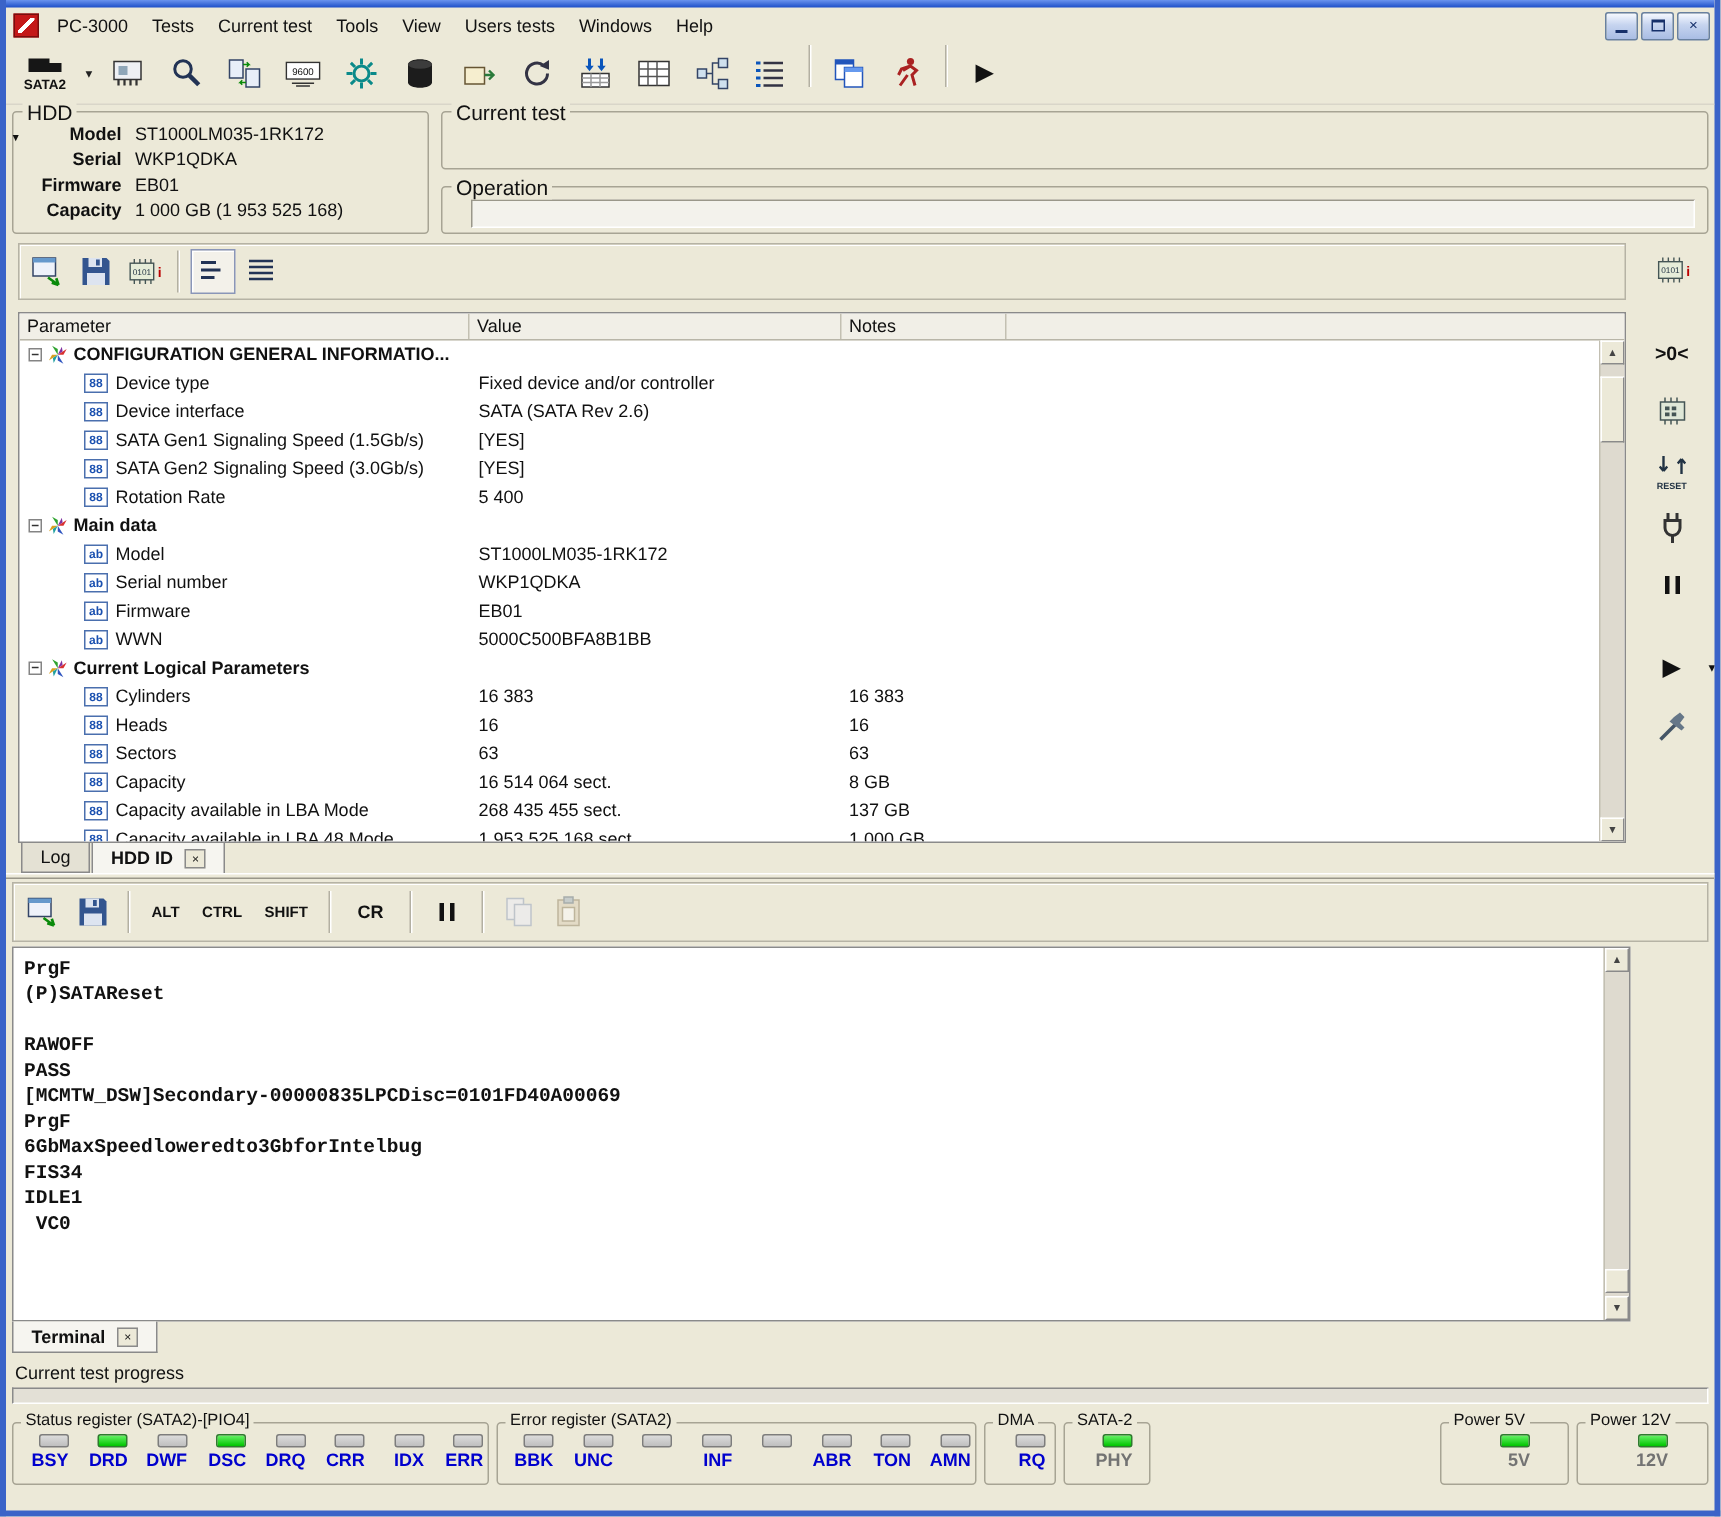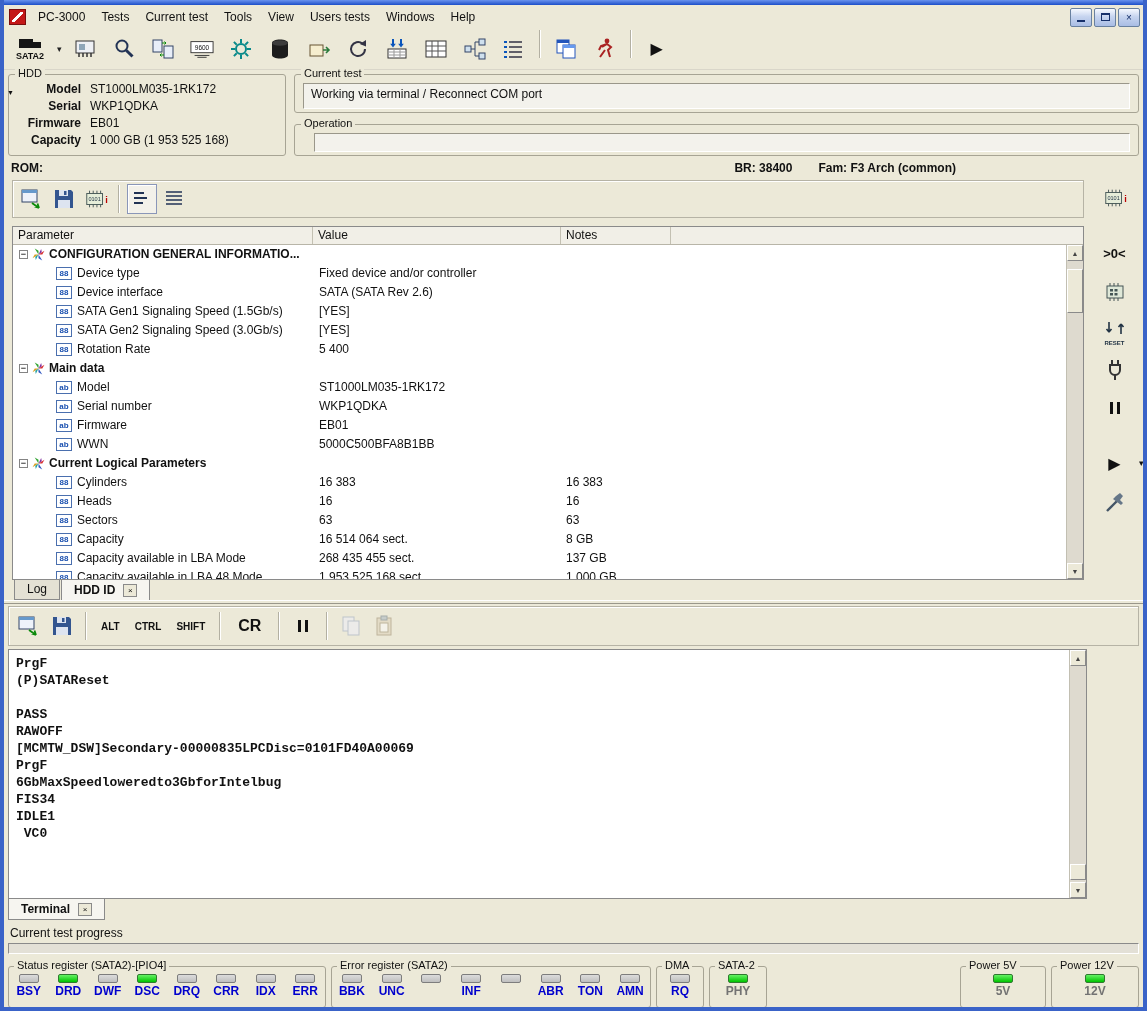--- a/index.html
+++ b/index.html
@@ -37,21 +37,21 @@
   .ic { width:24px; height:24px; }
   .sata-btn { min-width:46px; }
   .sata-label { font-size:9px; font-weight:bold; margin-top:1px; }
   .dd-arrow { font-size:9px; color:#222; padding:0 3px; align-self:center; }
   .tsep { width:2px; height:28px; border-left:1px solid #b3b0a2; border-right:1px solid #fff; margin:0 5px; }
   .play-glyph { font-size:16px; color:#111; line-height:1; }
 
   
   .info-row { display:flex; gap:8px; padding:4px 4px 2px; height:88px; flex:none; }
   .groupbox { border:1px solid #a7a494; border-radius:3px; position:relative; padding:8px 8px 3px; }
-  .gtitle { position:absolute; top:-8px; left:6px; background:#ece9d8; padding:0 3px; font-size:11px; }
+  .gtitle { position:absolute; top:-8px; left:6px; background:#ece9d8; padding:0 3px; font-size:14px; }
   .hdd-box { width:278px; flex:none; padding-top:6px; }
   .hdd-arrow { position:absolute; left:-2px; top:14px; font-size:7px; color:#111; }
   .hdd-row { display:flex; height:17px; line-height:17px; }
   .hdd-label { width:64px; text-align:right; font-weight:bold; margin-right:9px; flex:none; }
   .right-col { flex:1; display:flex; flex-direction:column; gap:11px; }
   .ct-box { height:40px; }
   .op-box { height:33px;padding-left:19px; }
   .inset { border:1px solid; border-color:#9a978a #fff #fff #9a978a; background:#f3f2ec;
     height:100%; padding:3px 7px; overflow:hidden; }
 
@@ -114,42 +114,42 @@
   .rbtn .rst { font-size:6px; font-weight:bold; color:#234; line-height:1; }
   .rbtn.txt span.zero { font-size:13px; font-weight:bold; color:#111; }
   .rbtn .dd-side { position:absolute; right:-12px; top:10px; font-size:9px; }
   .pbar { display:inline-block; width:3px; height:12px; background:#111; margin:0 2px; }
 
   
   .term-toolbar { height:40px; display:flex; align-items:center; gap:3px; padding:0 5px;
     border:1px solid #b6b3a5; box-shadow:inset 1px 1px 0 #fff; margin:2px 4px 0; flex:none; }
   .keybtn { font-family:"Liberation Sans",sans-serif; font-weight:bold; font-size:10px;
     padding:5px 6px; color:#111; }
-  .crbtn { font-weight:bold; font-size:16px; padding:3px 9px; color:#111; }
+  .crbtn { font-weight:bold; font-size:12px; padding:3px 9px; color:#111; }
   .pausebtn { padding:4px 8px; display:flex; align-items:center; }
   .dim { opacity:.45; }
   .term-box { height:250px; margin:3px 56px 0 4px; border:1px solid #8a8a8a; background:#fff;
     display:flex; flex:none; }
   .term-lines { flex:1; padding:5px 7px; font-family:"Liberation Mono","DejaVu Sans Mono",monospace;
     font-size:13px; font-weight:bold; line-height:17px; overflow:hidden; min-width:0; }
   .tline { white-space:pre; height:17px; }
   .tline:empty::before { content:"\00a0"; }
   .term-tab-row { height:24px; display:flex; align-items:flex-start; padding-left:4px; flex:none; }
 
   
   .progress-label { padding:3px 6px 1px; flex:none; }
   .progress { height:11px; margin:2px 4px 4px; border:1px solid; border-color:#8a8a8a #fff #fff #8a8a8a;
     background:#e3e0d6; flex:none; }
   .status-bar { display:flex; gap:5px; padding:8px 4px 0; flex:none; }
   .sgroup { border:1px solid #a7a494; border-radius:3px; position:relative; height:42px;
     padding-top:5px; flex:none; }
   .sgroup-title { position:absolute; top:-8px; left:5px; background:#ece9d8; padding:0 3px;
     font-size:11px; white-space:nowrap; }
   .led-row { display:flex; justify-content:space-around; height:100%; align-items:flex-start; padding-top:2px; }
-  .led-item { display:flex; flex-direction:column; align-items:center; min-width:34px; }
+  .led-item { display:flex; flex-direction:column; align-items:flex-end; min-width:34px; }
   .led { width:20px; height:9px; border:1px solid #7d7d7d; border-radius:2px;
     background:linear-gradient(#dcdcdc,#bfbfbf); }
   .led.on { background:linear-gradient(#66f266,#00c400); border-color:#2f7a2f; }
   .led-label { font-size:12px; font-weight:bold; color:#0000cd; margin-top:2px; line-height:12px; }
   .led-label.green { color:#737373; }
   .spacer { flex:1; }
 </style>
 </head>
 <body>
 
@@ -312,36 +312,28 @@
           </div>
           <div class="hdd-row">
             <span class="hdd-label">Capacity</span>
             <span class="hdd-value">1 000 GB (1 953 525 168)</span>
           </div>
         </div>
     </div>
     <div class="right-col">
       <div class="groupbox ct-box">
         <span class="gtitle">Current test</span>
-        <div class="inset">
-          <span>Working via terminal / Reconnect COM port</span>
-        </div>
       </div>
       <div class="groupbox op-box">
         <span class="gtitle">Operation</span>
         <div class="inset"></div>
       </div>
     </div>
   </div>
 
-  <div class="rom-bar">
-    <span>ROM:</span>
-    <span class="rom-br">BR: 38400</span>
-    <span class="rom-fam">Fam: F3 Arch (common)</span>
-  </div>
 
   <div class="main-area">
     <div class="main-left">
       <div class="sub-toolbar">
         <div class="tbtn small">
           <svg class="ic" viewBox="0 0 24 24">
               <rect x="2" y="3" width="15" height="12" fill="#eef2fa" stroke="#334466"></rect>
               <rect x="2" y="3" width="15" height="3" fill="#6699cc"></rect>
               <path d="M12 16l7 5M19 21l-1.5-4.5M19 21l-4.5-1.5" stroke="#0a8a0a" stroke-width="1.8" fill="none"></path>
             </svg>
@@ -683,22 +675,22 @@
           <rect x="8" y="9" width="8" height="9" fill="#fff" stroke="#887755"></rect>
         </svg>
     </div>
   </div>
 
   <div class="term-box">
     <div class="term-lines">
         <div class="tline">PrgF</div>
         <div class="tline">(P)SATAReset</div>
         <div class="tline"></div>
+        <div class="tline">RAWOFF</div>
         <div class="tline">PASS</div>
-        <div class="tline">RAWOFF</div>
         <div class="tline">[MCMTW_DSW]Secondary-00000835LPCDisc=0101FD40A00069</div>
         <div class="tline">PrgF</div>
         <div class="tline">6GbMaxSpeedloweredto3GbforIntelbug</div>
         <div class="tline">FIS34</div>
         <div class="tline">IDLE1</div>
         <div class="tline"> VC0</div>
       </div>
     <div class="vscroll">
       <div class="sarrow">▲</div>
       <div class="strack">

